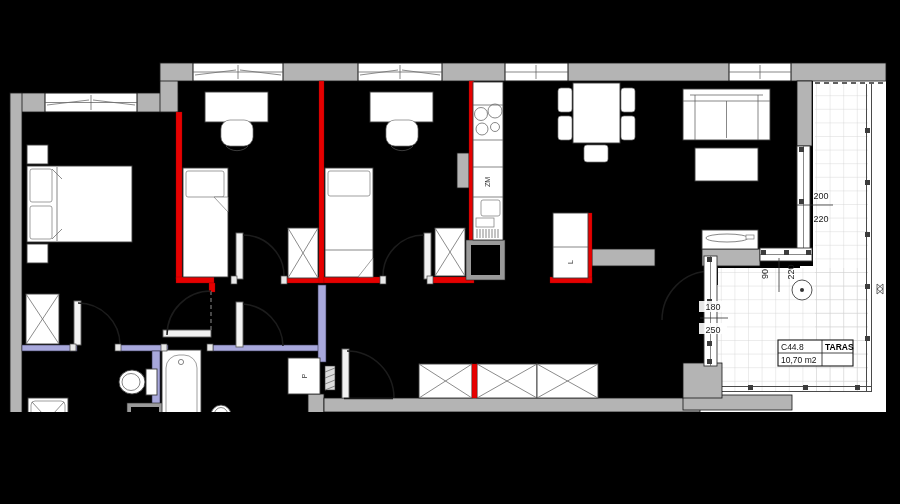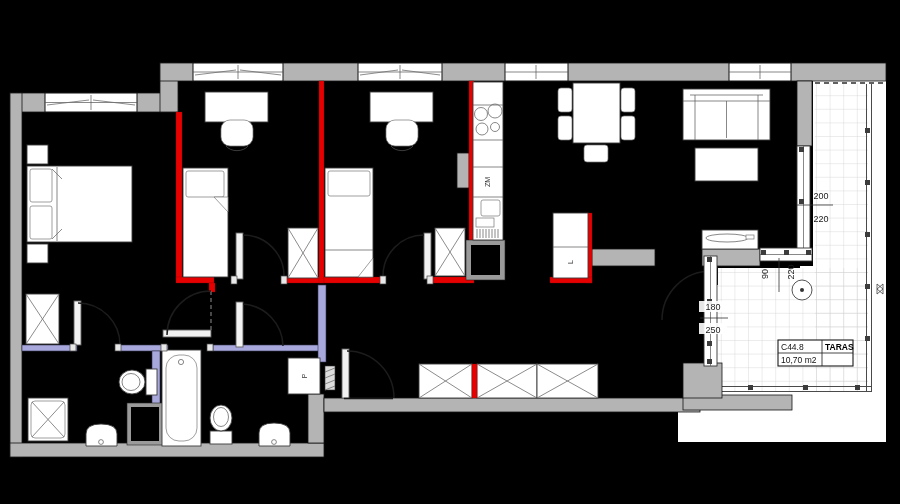--- a/index.html
+++ b/index.html
@@ -1,16 +1,16 @@
 <!DOCTYPE html>
 <html><head>
 <meta charset="utf-8">
 <style>
   html,body{margin:0;padding:0;background:#000;}
-  .stage{width:900px;height:504px;position:relative;background:#4d7c0f;overflow:hidden;}
+  .stage{width:900px;height:412px;position:relative;background:#4d7c0f;overflow:hidden;}
   svg{display:block;}
   svg text{font-family:"Liberation Sans","DejaVu Sans",sans-serif;}
   .wall{fill:#b4b4b4;stroke:#141414;stroke-width:0.8;}
   .red{fill:#e60000;stroke:#8c0000;stroke-width:0.3;}
   .lav{fill:#a8a8dc;stroke:#33334d;stroke-width:0.6;}
   .fw{fill:#ffffff;stroke:#3a3a3a;stroke-width:0.9;}
   .fw2{fill:#ffffff;stroke:#777;stroke-width:0.7;}
   .fl{stroke:#555;stroke-width:0.7;fill:none;}
   .xline{stroke:#6e6e6e;stroke-width:0.8;}
   .arc{fill:none;stroke:#1c1c1c;stroke-width:1.5;}

